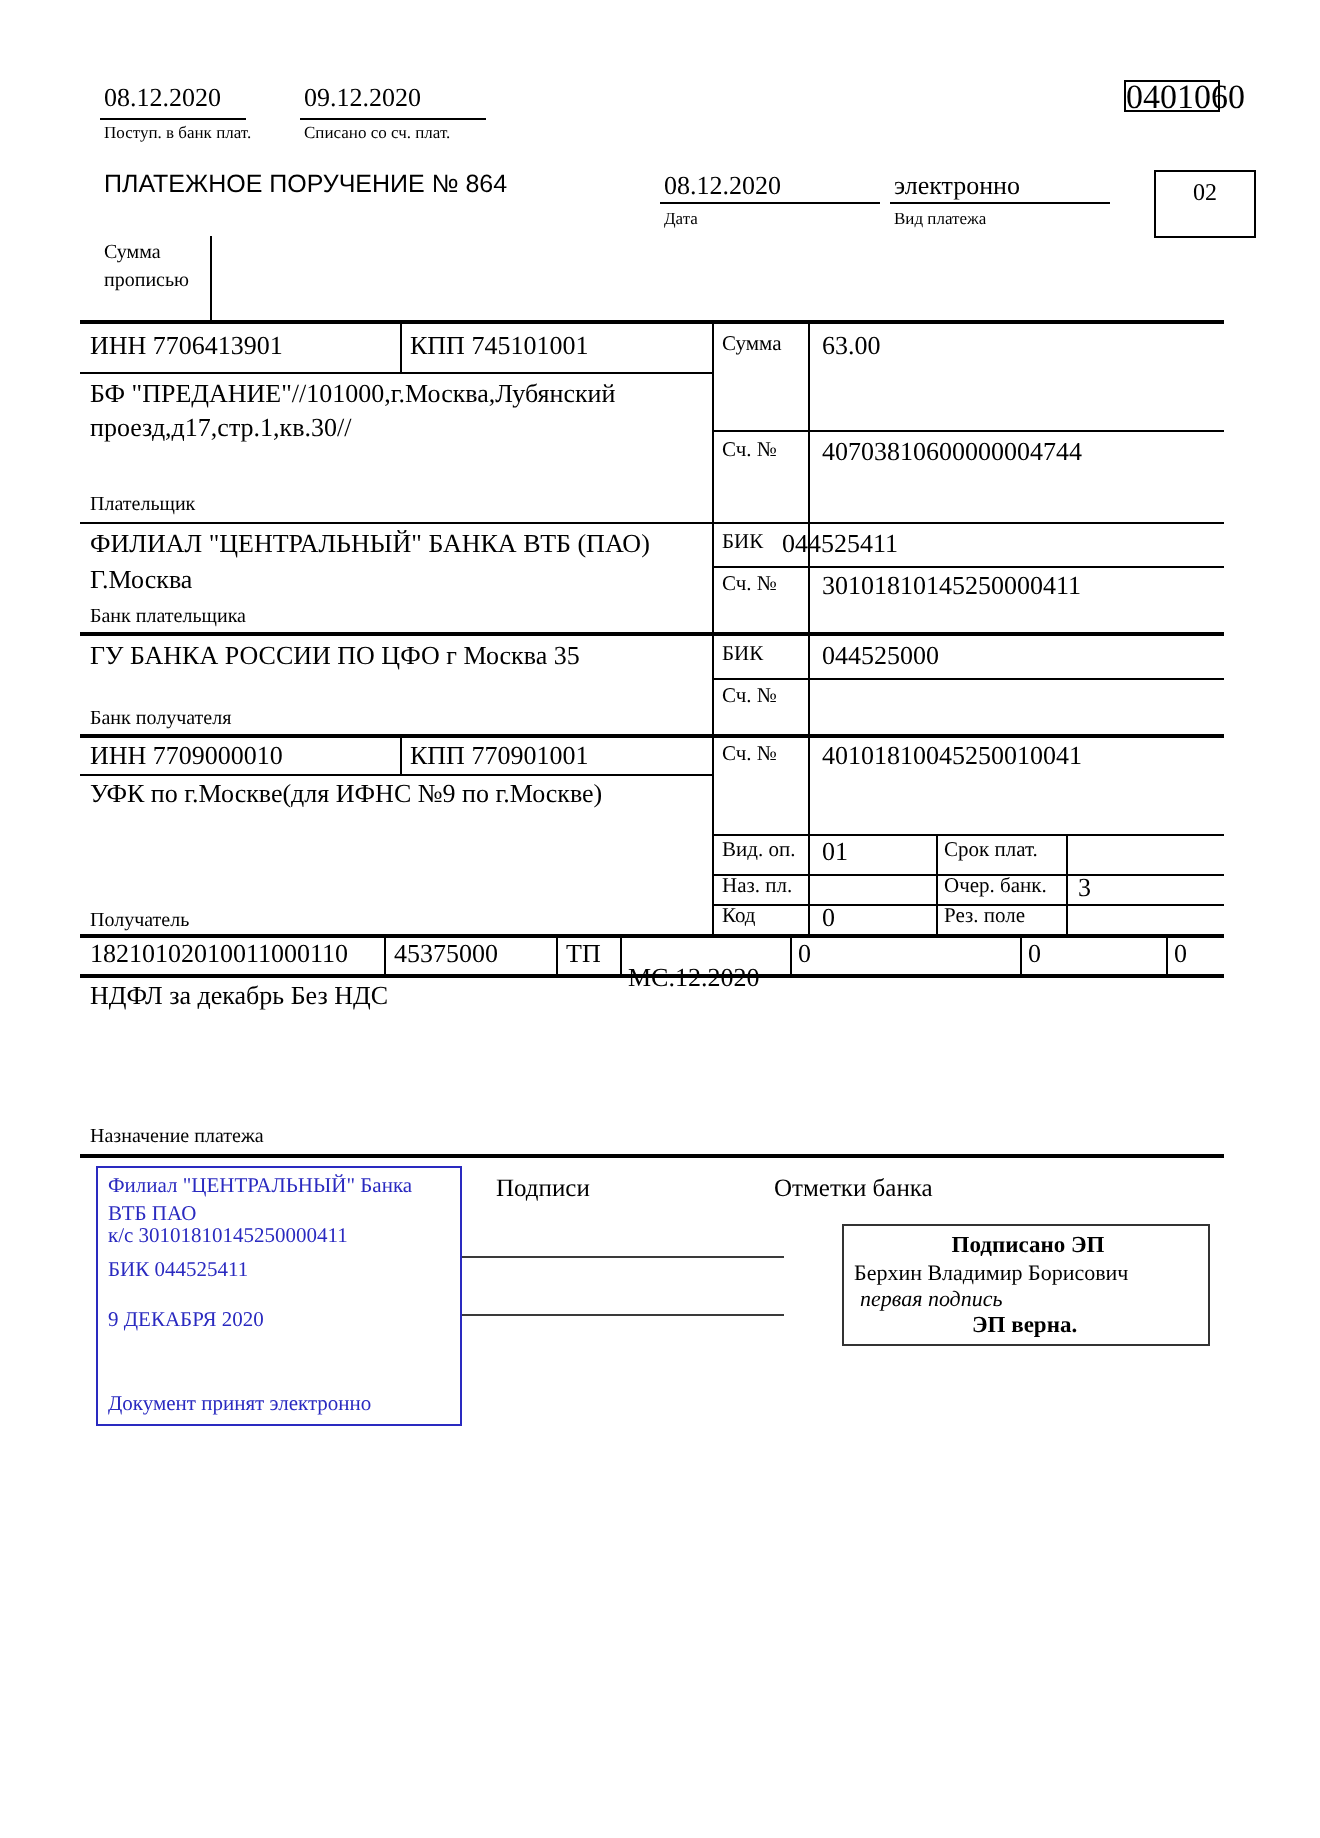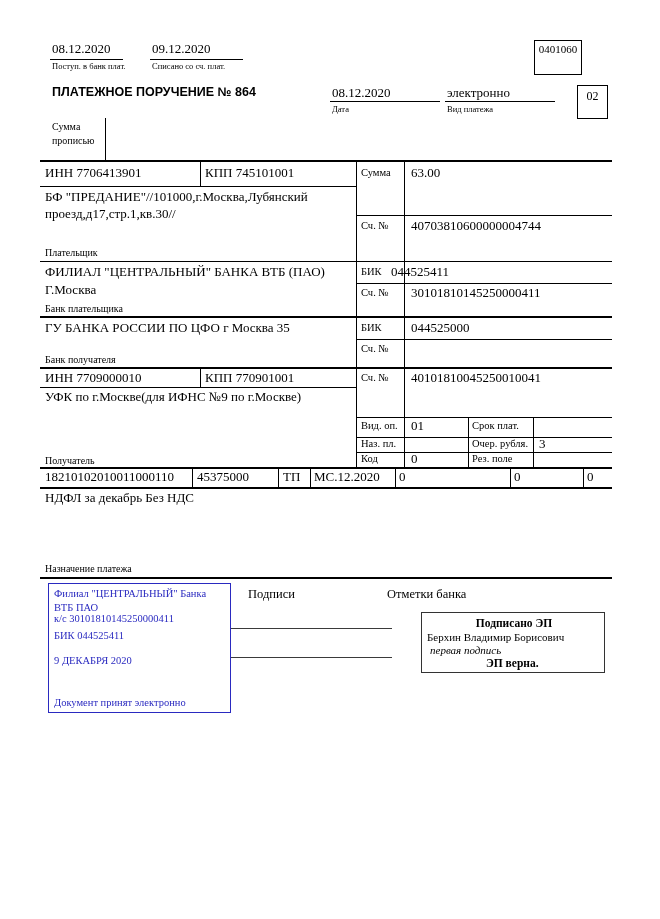--- a/index.html
+++ b/index.html
@@ -3,21 +3,21 @@
 <meta charset="utf-8">
 <style>
   html,body{margin:0;padding:0;background:#fff;}
   .page{position:relative;width:660px;height:919px;background:#ffffff;
         font-family:"Liberation Serif","DejaVu Serif",serif;color:#000;overflow:hidden;}
   .t{position:absolute;white-space:nowrap;line-height:1.15;}
   .f13{font-size:13px;}
   .f11{font-size:10.5px;}
   .f10{font-size:10px;}
   .f85{font-size:8.5px;}
-  .title{font-family:"Liberation Sans","DejaVu Sans",sans-serif;font-weight:bold;font-size:12.5px;}
+  .title{font-family:"Liberation Sans","DejaVu Sans",sans-serif;font-weight:normal;font-size:12.5px;}
   .hl{position:absolute;background:#000;height:1px;}
   .hl2{position:absolute;background:#000;height:2px;}
   .vl{position:absolute;background:#000;width:1px;}
   .box{position:absolute;border:1.5px solid #000;box-sizing:border-box;text-align:center;}
   .stamp{position:absolute;border:1.5px solid #2a2ac0;box-sizing:border-box;}
   .stamp .t{color:#2a2ac0;position:absolute;}
   .sig-line{position:absolute;background:#3a3a3a;height:1px;}
   .ep-box{position:absolute;border:1.5px solid #333;box-sizing:border-box;padding-left:19px;}
   .bold{font-weight:bold;}
   .ital{font-style:italic;}
@@ -28,30 +28,30 @@
 <div class="page">
 
   <span class="t f13" style="left:52px;top:42px;">08.12.2020</span>
   <div class="hl" style="left:50px;top:59px;width:73px;"></div>
   <span class="t f85" style="left:52px;top:62px;">Поступ. в банк плат.</span>
 
   <span class="t f13" style="left:152px;top:42px;">09.12.2020</span>
   <div class="hl" style="left:150px;top:59px;width:93px;"></div>
   <span class="t f85" style="left:152px;top:62px;">Списано со сч. плат.</span>
 
-  <div class="box" style="left:534px;top:40px;width:48px;height:35px;font-size:11px;line-height:16px;">0401060</div>
+  <div class="box" style="left:562px;top:40px;width:48px;height:16px;font-size:17px;line-height:16px;">0401060</div>
 
   <span class="t title" style="left:52px;top:85px;">ПЛАТЕЖНОЕ ПОРУЧЕНИЕ № 864</span>
   <span class="t f13" style="left:332px;top:86px;">08.12.2020</span>
   <div class="hl" style="left:330px;top:101px;width:110px;"></div>
   <span class="t f85" style="left:332px;top:105px;">Дата</span>
   <span class="t f13" style="left:447px;top:86px;">электронно</span>
   <div class="hl" style="left:445px;top:101px;width:110px;"></div>
   <span class="t f85" style="left:447px;top:105px;">Вид платежа</span>
-  <div class="box" style="left:577px;top:85px;width:31px;height:34px;font-size:12px;line-height:20px;">02</div>
+  <div class="box" style="left:577px;top:85px;width:51px;height:34px;font-size:12px;line-height:20px;">02</div>
 
   <span class="t f10" style="left:52px;top:121px;">Сумма</span>
   <span class="t f10" style="left:52px;top:135px;">прописью</span>
   <div class="vl" style="left:105px;top:118px;height:44px;"></div>
 
   <div class="hl2" style="left:40px;top:160px;width:572px;"></div>
   <div class="vl" style="left:200px;top:160px;height:27px;"></div>
   <div class="hl" style="left:40px;top:186px;width:316px;"></div>
   <div class="vl" style="left:356px;top:160px;height:307px;"></div>
   <div class="vl" style="left:404px;top:160px;height:307px;"></div>
@@ -107,30 +107,30 @@
   <span class="t f13" style="left:205px;top:371px;">КПП 770901001</span>
   <span class="t f11" style="left:361px;top:372px;">Сч. №</span>
   <span class="t f13" style="left:411px;top:371px;">40101810045250010041</span>
   <span class="t f13" style="left:45px;top:390px;">УФК по г.Москве(для ИФНС №9 по г.Москве)</span>
   <span class="t f10" style="left:45px;top:455px;">Получатель</span>
 
   <span class="t f11" style="left:361px;top:420px;">Вид. оп.</span>
   <span class="t f13" style="left:411px;top:419px;">01</span>
   <span class="t f11" style="left:472px;top:420px;">Срок плат.</span>
   <span class="t f11" style="left:361px;top:438px;">Наз. пл.</span>
-  <span class="t f11" style="left:472px;top:438px;">Очер. рубля.</span>
+  <span class="t f11" style="left:472px;top:438px;">Очер. банк.</span>
   <span class="t f13" style="left:539px;top:437px;">3</span>
   <span class="t f11" style="left:361px;top:453px;">Код</span>
   <span class="t f13" style="left:411px;top:452px;">0</span>
   <span class="t f11" style="left:472px;top:453px;">Рез. поле</span>
 
   <span class="t f13" style="left:45px;top:470px;">18210102010011000110</span>
   <span class="t f13" style="left:197px;top:470px;">45375000</span>
   <span class="t f13" style="left:283px;top:470px;">ТП</span>
-  <span class="t f13" style="left:314px;top:470px;">МС.12.2020</span>
+  <span class="t f13" style="left:314px;top:482px;">МС.12.2020</span>
   <span class="t f13" style="left:399px;top:470px;">0</span>
   <span class="t f13" style="left:514px;top:470px;">0</span>
   <span class="t f13" style="left:587px;top:470px;">0</span>
 
   <span class="t f13" style="left:45px;top:491px;">НДФЛ за декабрь Без НДС</span>
   <span class="t f10" style="left:45px;top:563px;">Назначение платежа</span>
 
   <span class="t" style="left:248px;top:587px;font-size:12.5px;">Подписи</span>
   <span class="t" style="left:387px;top:587px;font-size:12.5px;">Отметки банка</span>
 

